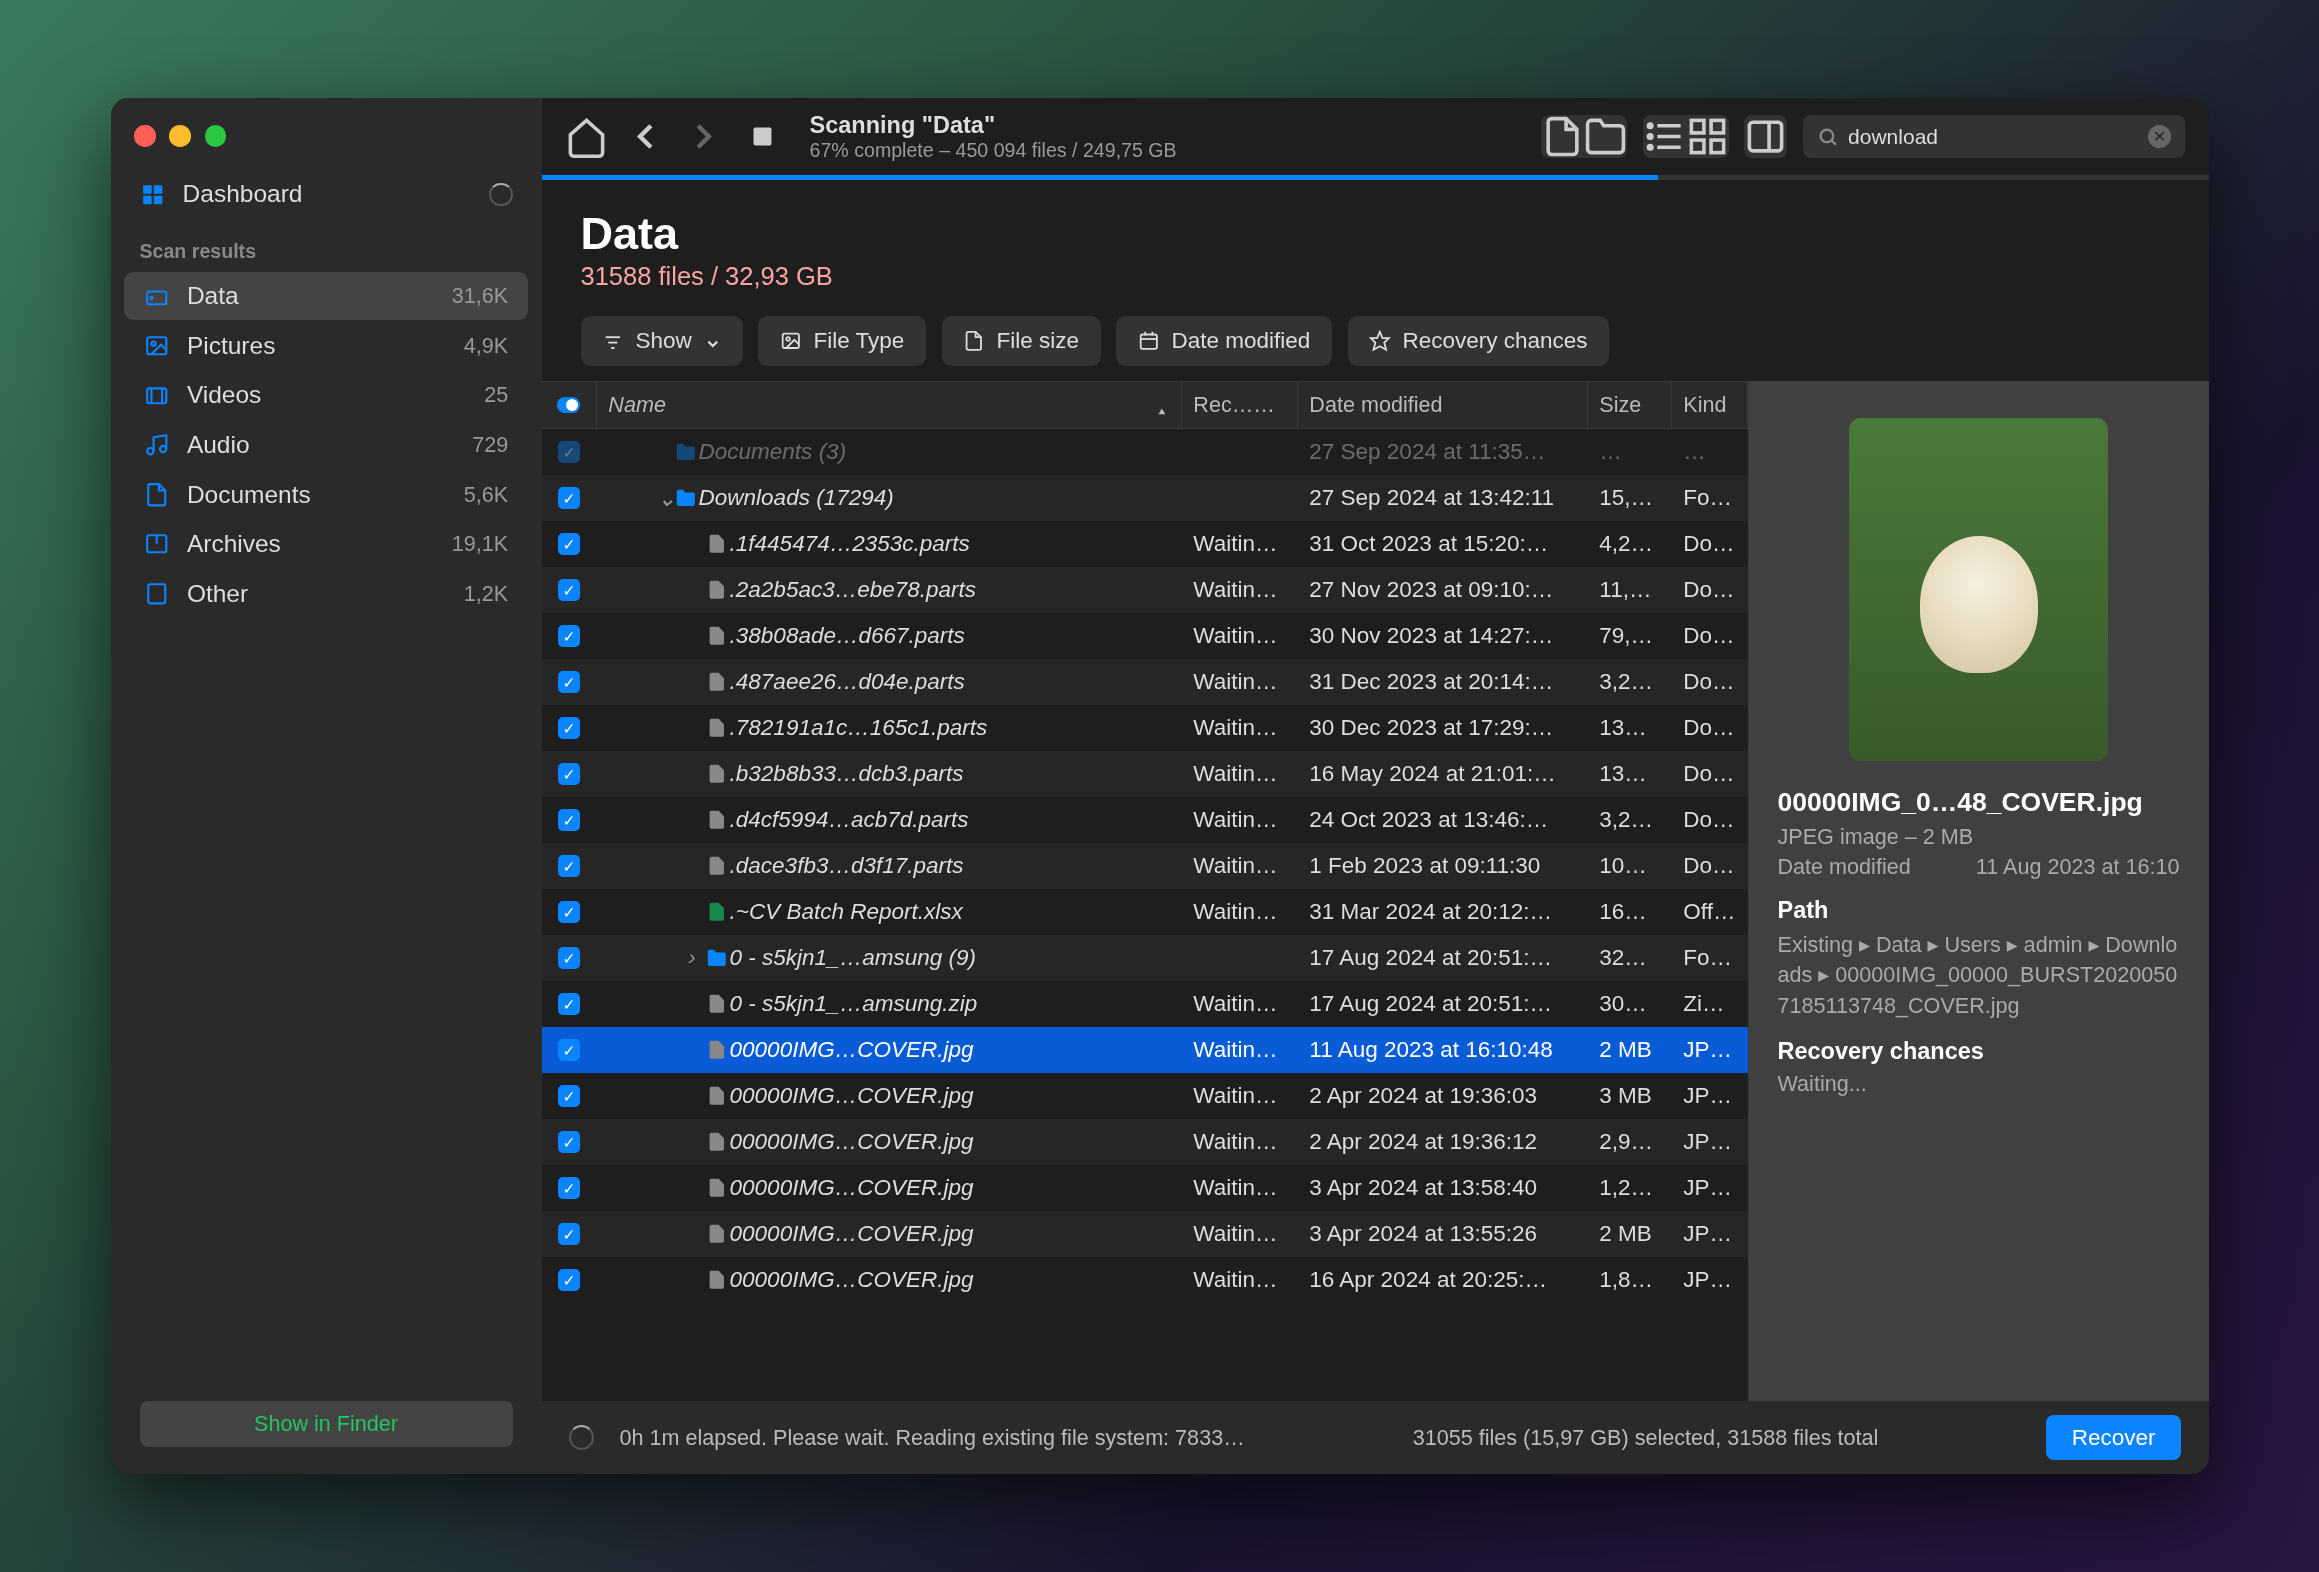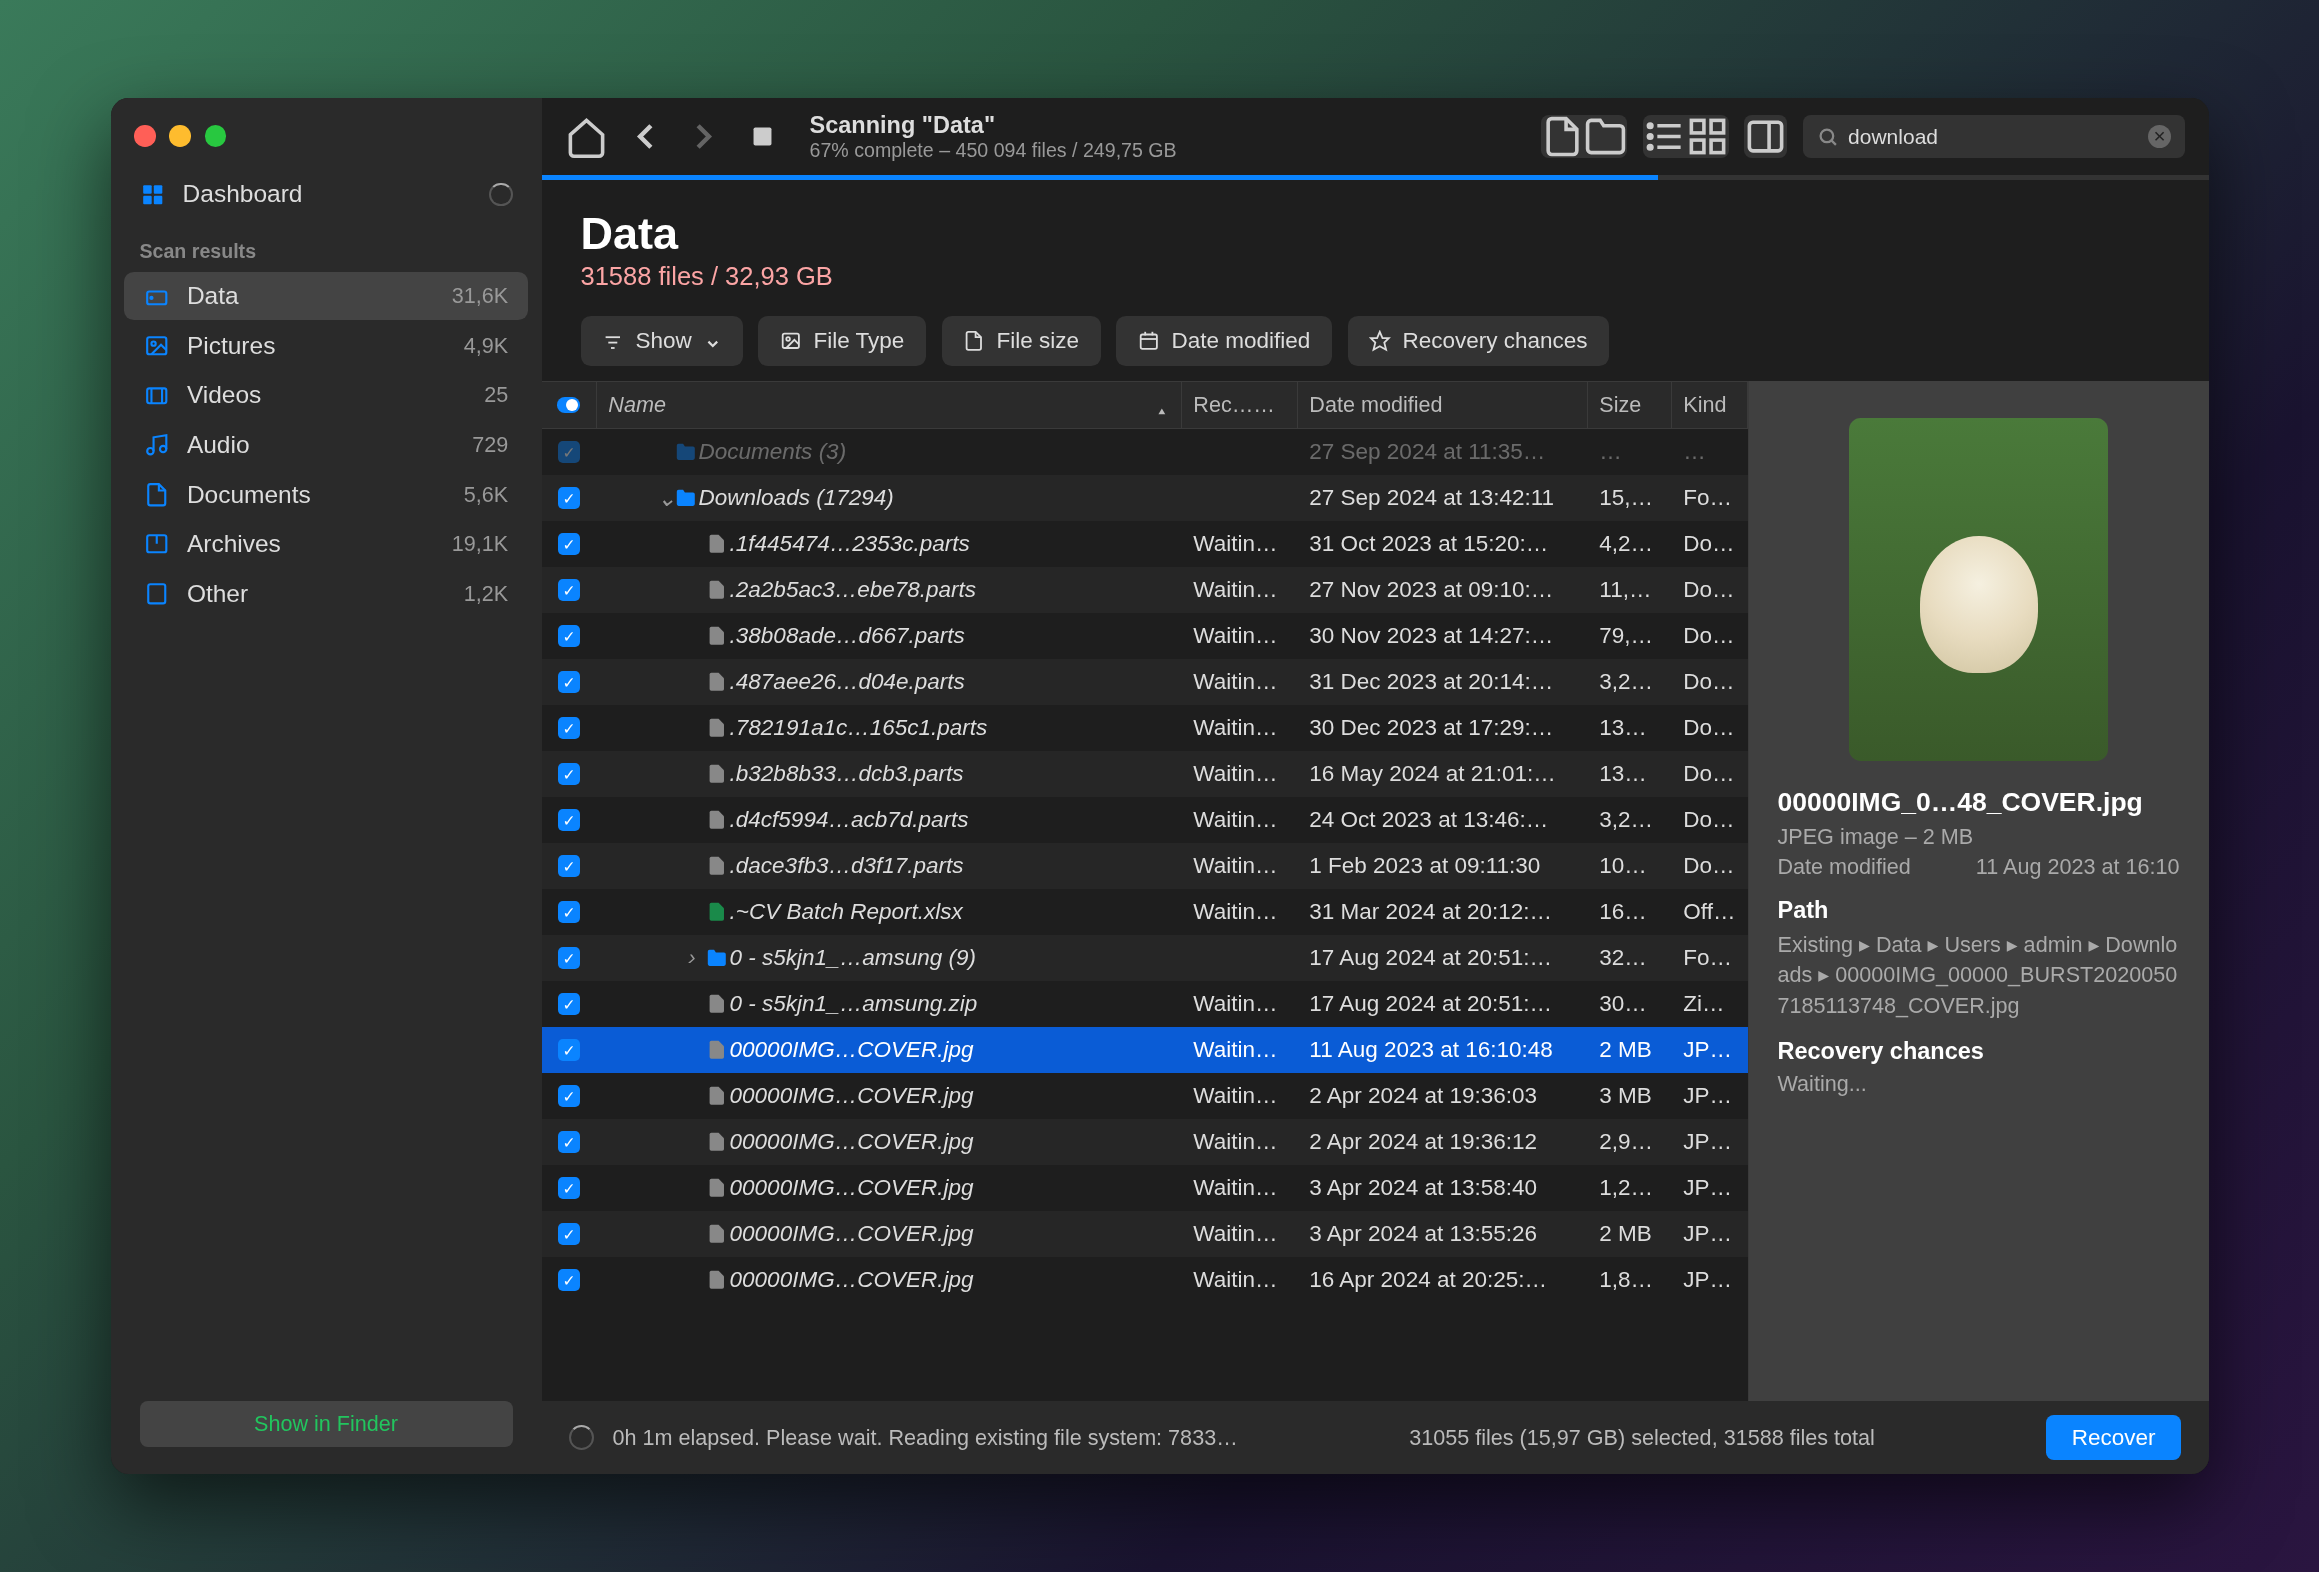--- a/index.html
+++ b/index.html
@@ -62,21 +62,21 @@
 .disclosure { width: 15.7px; color: #999; }
 .ficon { width: 21.6px; height: 21.6px; display: flex; align-items: center; justify-content: center; flex: none; }
 .preview { width: 461px; background: #404040; padding: 37px 29px; overflow-y: auto; border-left: 1px solid #3a3a3a; }
 .preview-img { width: 259px; height: 343px; border-radius: 11.8px; margin: 0 auto 25.5px; background: linear-gradient(180deg, #4a7a3a 0%, #3a5a2a 100%); display: flex; align-items: center; justify-content: center; position: relative; overflow: hidden; }
 .dog { width: 118px; height: 137px; background: radial-gradient(circle at 50% 35%, #f5f0e0 0%, #e8dcc0 50%, #d0c4a0 100%); border-radius: 50% 50% 45% 45%; position: relative; margin-top: 29px; }
 .preview h3 { color: #fff; font-size: 26.5px; font-weight: 700; margin-bottom: 5.9px; }
 .preview .meta { color: #aaa; font-size: 21.6px; margin-bottom: 3.9px; }
 .preview .meta-row { display: flex; justify-content: space-between; color: #aaa; font-size: 21.6px; margin-bottom: 17.6px; }
 .preview .section-h { color: #fff; font-size: 23.5px; font-weight: 700; margin-top: 17.6px; margin-bottom: 5.9px; }
 .preview .path { color: #aaa; font-size: 21.6px; line-height: 1.4; word-break: break-all; }
-.footer { display: flex; align-items: center; padding: 13.7px 27.4px; background: #2a2a2a; gap: 18px; color: #bbb; font-size: 21.6px; }
+.footer { display: flex; align-items: center; padding: 13.7px 27.4px; background: #2a2a2a; gap: 25px; color: #bbb; font-size: 21.6px; }
 .footer .spin { width: 25.5px; height: 25.5px; border: 2.9px solid #555; border-top-color: #aaa; border-radius: 50%; }
 .recover-btn { background: #0a84ff; color: #fff; border: none; padding: 9.8px 25.5px; border-radius: 7.8px; font-size: 22.5px; margin-left: auto; }
 svg { width: 100%; height: 100%; }
 </style>
 </head>
 <body>
 
 <div class="window">
   <div class="sidebar">
     <div class="traffic">

